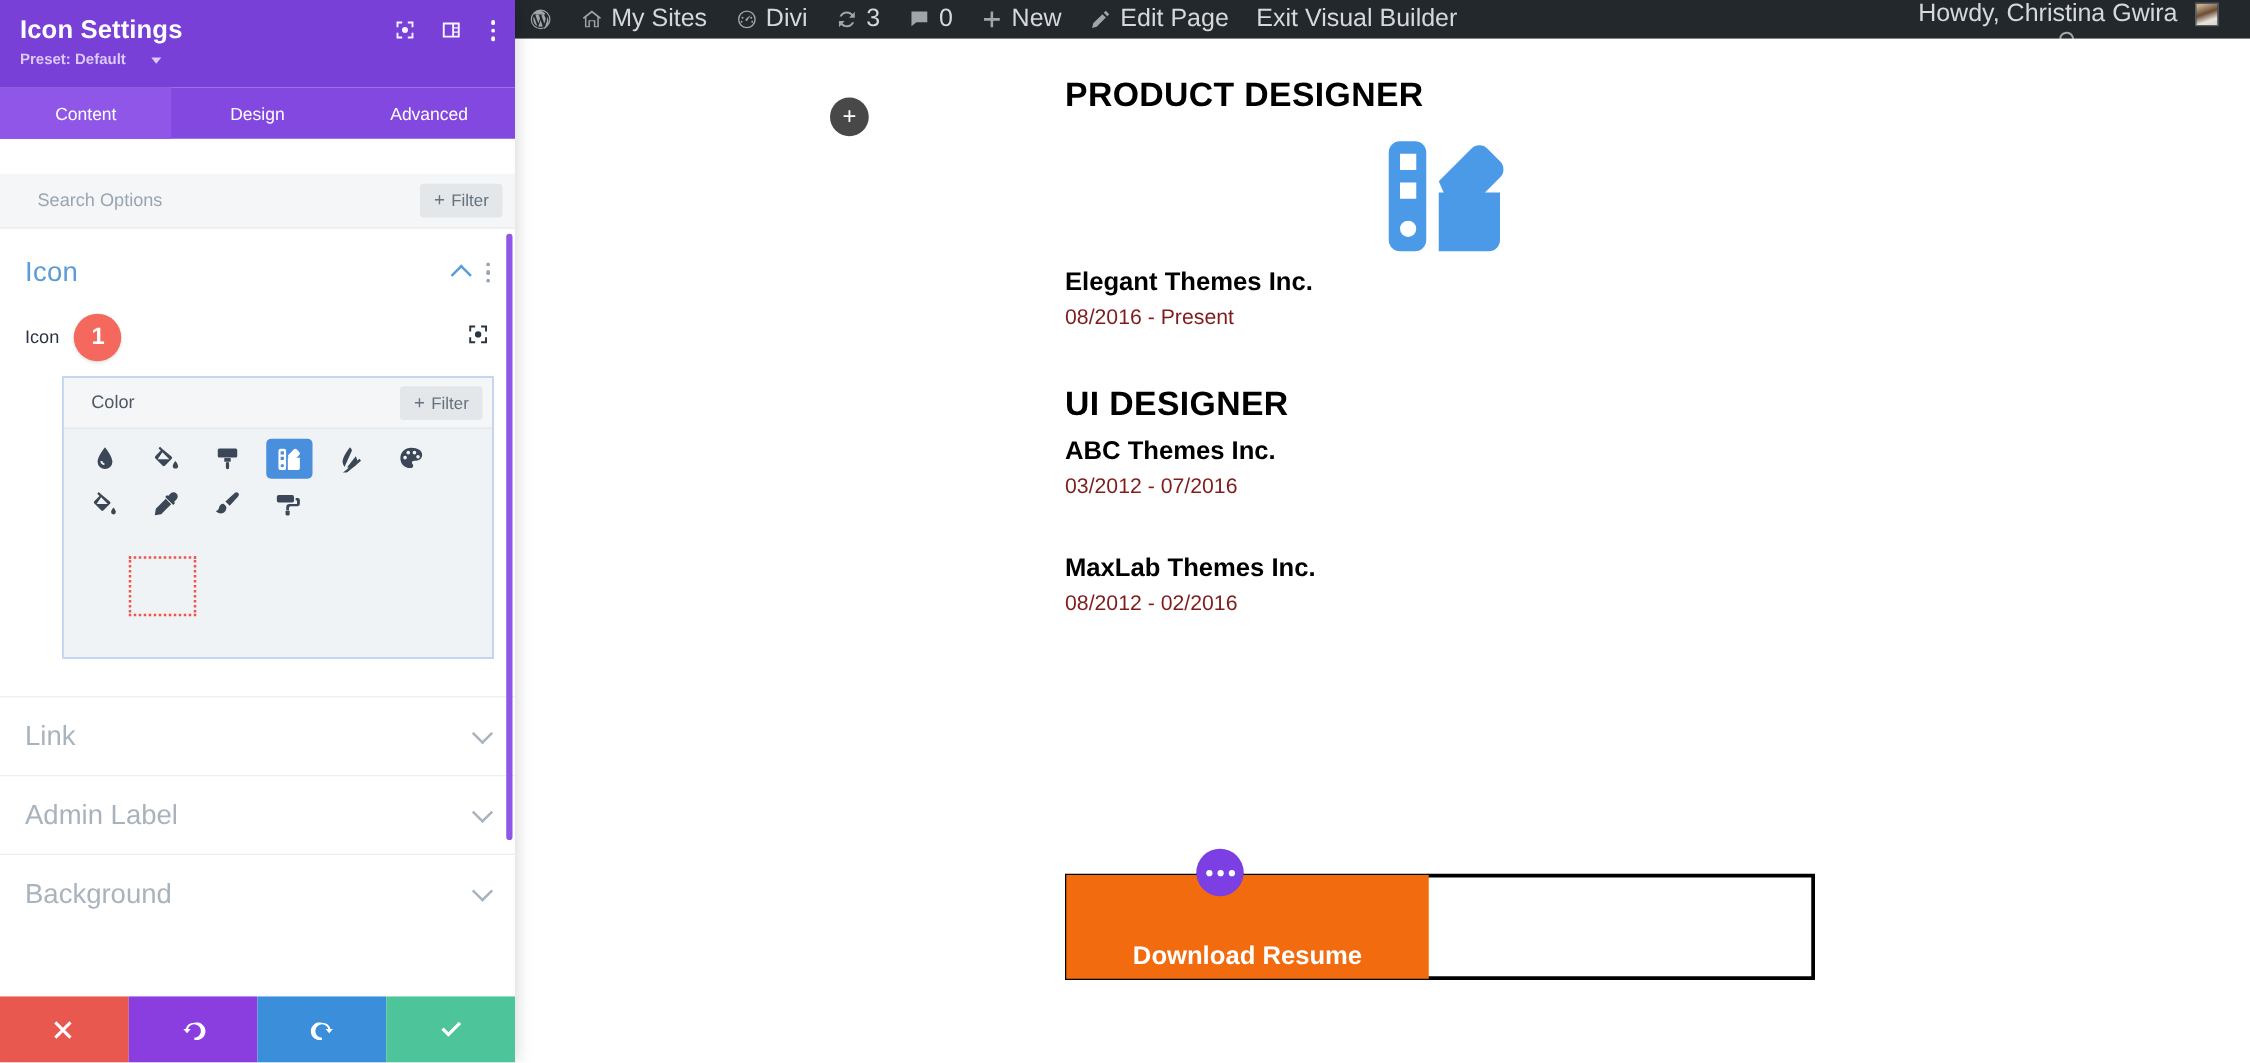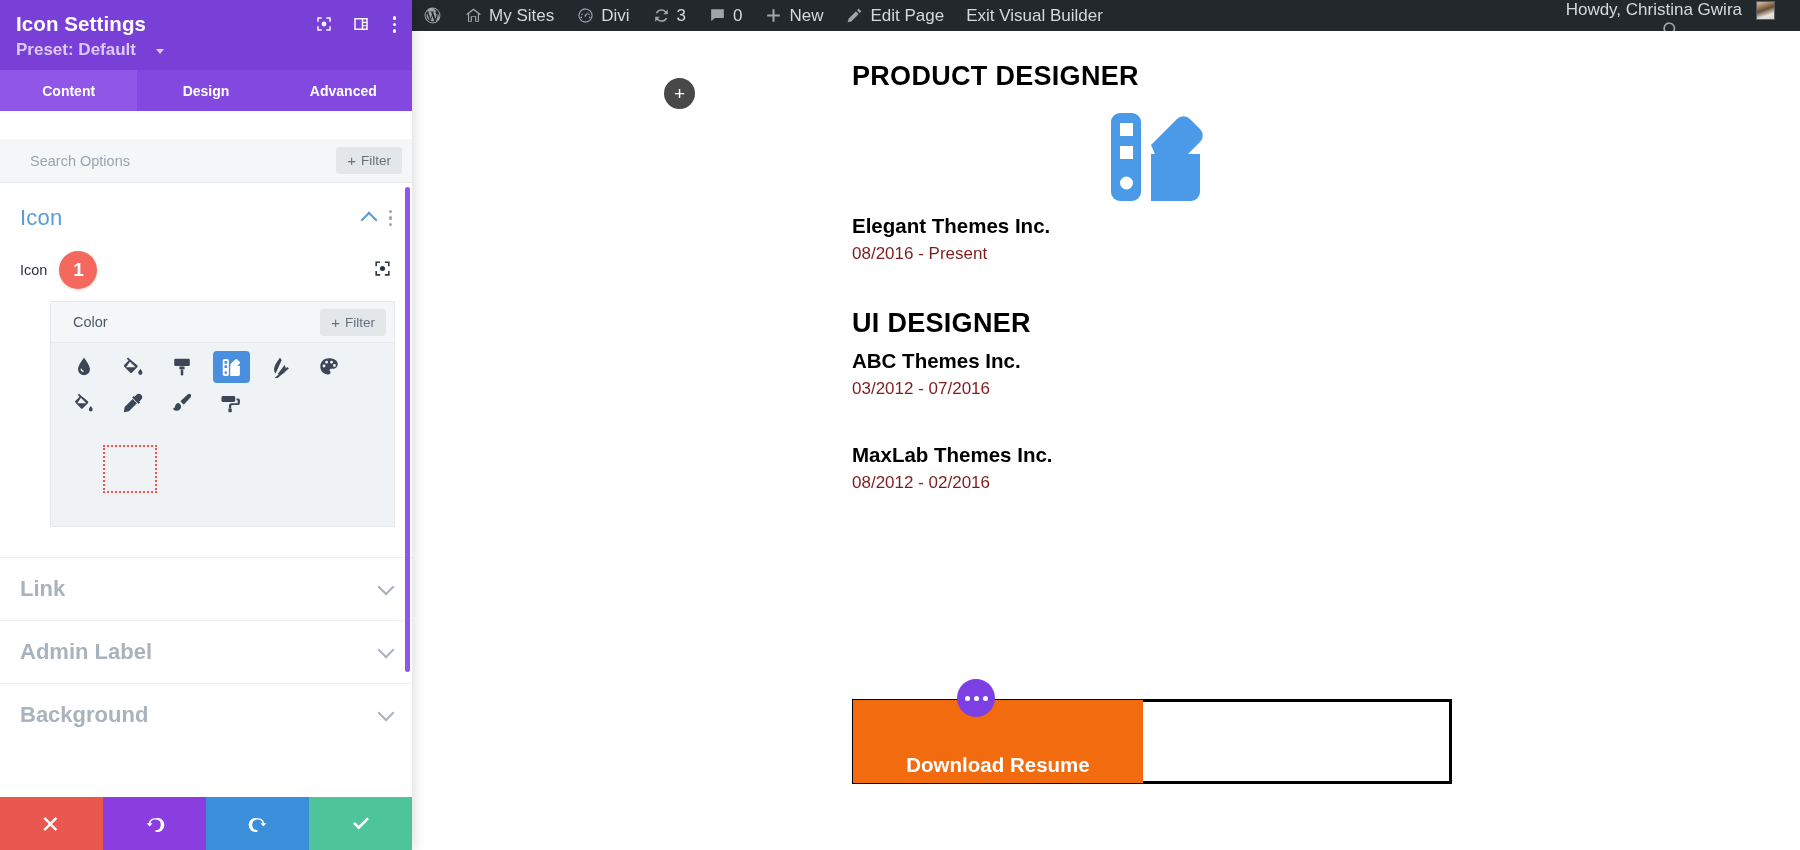--- a/index.html
+++ b/index.html
@@ -9,21 +9,21 @@
     overflow: hidden; background: #fff;
   }
   .screen { position: relative; width: 1800px; height: 850px; }
 
   
   .wp-adminbar {
     position: absolute; left: 412px; top: 0;
     width: 1388px; height: 31px;
     background: #23282d; color: #b4b9be;
     display: flex; align-items: flex-end;
-    font-size: 17px;
+    font-size: 20px;
   }
   .wp-left { display: flex; align-items: center; height: 100%; }
   .wp-right { margin-left: auto; display: flex; align-items: center; height: 100%; padding-right: 14px; flex-direction: column; }
   .wp-item {
     display: flex; align-items: center; gap: 6px;
     height: 100%; padding: 0 11px; color: #d6d8da; white-space: nowrap;
   }
   .wp-item svg { display: block; }
   .wp-ico { width: 19px; height: 19px; fill: #a0a5aa; flex: 0 0 auto; }
   .wp-count { color: #d6d8da; }
@@ -44,42 +44,42 @@
   .panel-header {
     background: #7b3fe4; background: #7940d8;
     padding: 12px 16px 0 16px; height: 70px; flex: 0 0 auto;
     position: relative;
   }
   .panel-header-top { display: flex; align-items: center; }
   .panel-title {
     color: #fff; font-size: 20.5px; font-weight: bold; letter-spacing: .1px;
   }
   .panel-preset {
-    color: #dcc9f6; font-size: 17px; font-weight: bold; margin-top: 4px;
+    color: #dcc9f6; font-size: 12px; font-weight: bold; margin-top: 4px;
     display: flex; align-items: center; gap: 20px;
   }
   .caret-down {
     width: 0; height: 0; border-left: 4px solid transparent;
     border-right: 4px solid transparent; border-top: 5px solid #dcc9f6;
     margin-top: 2px;
   }
   .header-actions {
     position: absolute; right: 12px; top: 14px;
     display: flex; align-items: center; gap: 19px;
   }
   .hdr-ico { width: 18px; height: 18px; fill: #fff; opacity: .95; cursor: pointer; }
   .kebab { display: flex; flex-direction: column; gap: 3px; padding: 2px 4px; cursor: pointer; }
   .kebab i { width: 3.5px; height: 3.5px; background: #fff; border-radius: 50%; display: block; }
 
   .tabs {
     display: flex; background: #8348e0; height: 41px; flex: 0 0 auto;
   }
   .tab {
     flex: 1; display: flex; align-items: center; justify-content: center;
-    color: #fff; font-size: 14px; font-weight: bold; cursor: pointer;
+    color: #fff; font-size: 14px; font-weight: normal; cursor: pointer;
   }
   .tab.active { background: #8f56e8; }
 
   .searchbar {
     display: flex; align-items: center; height: 44px; flex: 0 0 auto;
     background: #f4f6f7; border-bottom: 1px solid #e6e9eb; padding: 0 10px; margin-top: 28px;
   }
   .search-input {
     flex: 1; border: 0; background: transparent; outline: none;
     font-size: 14.5px; color: #4c5866; padding-left: 20px;
@@ -165,21 +165,21 @@
   .sel-outline {
     position: absolute; left: 103px; top: 262px;
     width: 54px; height: 48px;
     border: 2px dotted #f0544a; pointer-events: none;
   }
 
   .collapsed-sec {
     display: flex; align-items: center; padding: 0 20px;
     height: 63px; border-top: 1px solid #eceff1; cursor: pointer;
   }
-  .collapsed-sec .c-title { font-size: 22px; color: #a9b3bd; font-weight: bold; }
+  .collapsed-sec .c-title { font-size: 22px; color: #a9b3bd; font-weight: normal; }
   .chev-dn {
     margin-left: auto; width: 12px; height: 12px;
     border-right: 2px solid #a9b3bd; border-bottom: 2px solid #a9b3bd;
     transform: rotate(45deg); margin-top: -5px;
   }
 
   .action-bar { display: flex; height: 53px; flex: 0 0 auto; }
   .act {
     flex: 1; display: flex; align-items: center; justify-content: center; cursor: pointer;
   }

